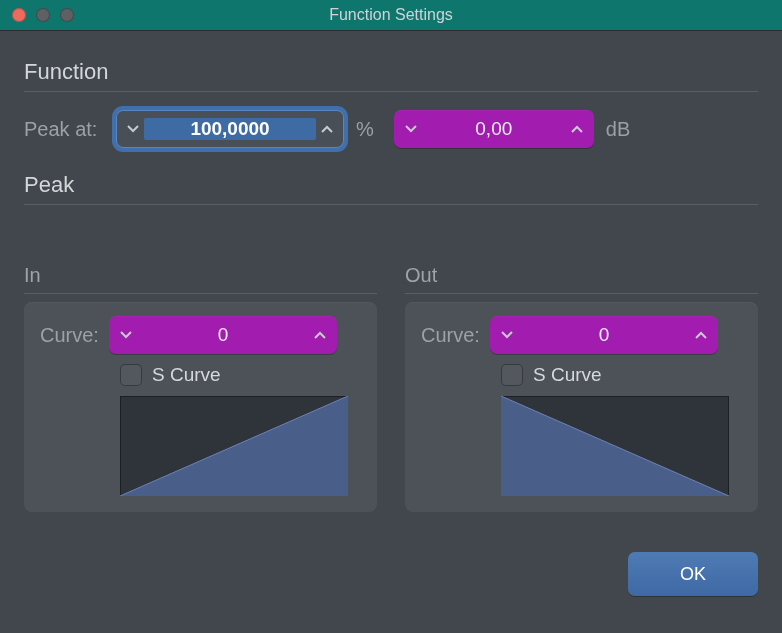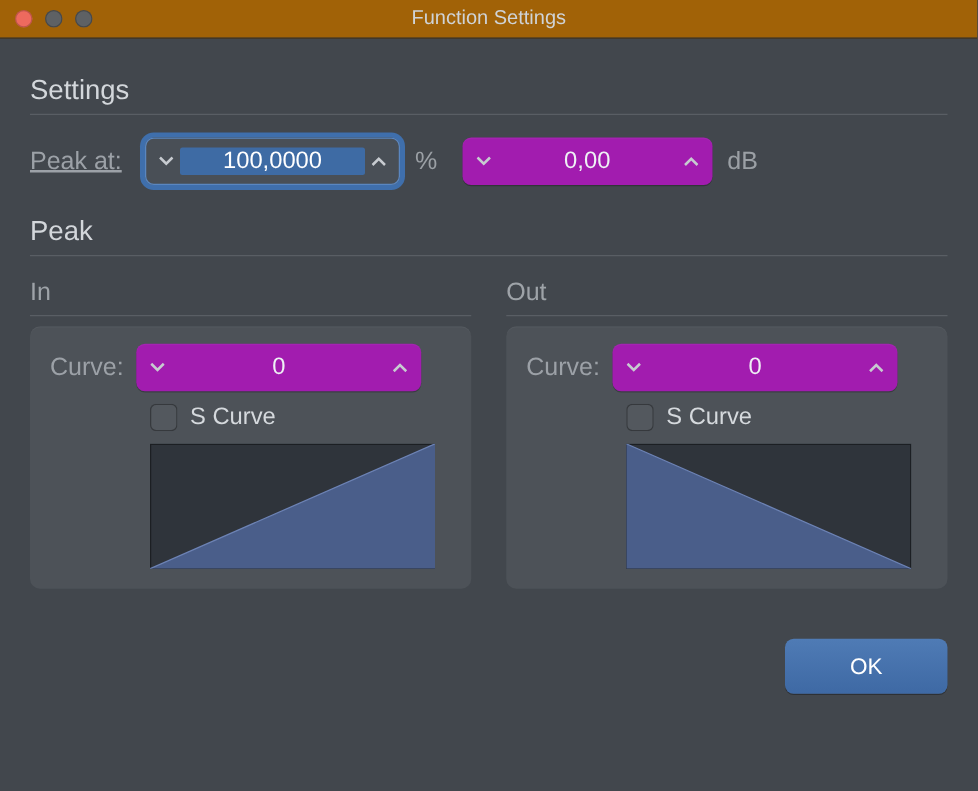--- a/index.html
+++ b/index.html
@@ -6,21 +6,21 @@
   html, body { width: 782px; height: 633px; overflow: hidden; }
   body {
     font-family: -apple-system, "Helvetica Neue", Arial, sans-serif;
     background: #42474d;
     color: #d9dde1;
     font-size: 20px;
   }
   
   .titlebar {
     height: 31px;
-    background: #a16207;
+    background: #0f766e;
     display: flex;
     align-items: center;
     position: relative;
     border-bottom: 1px solid #2a2d31;
   }
   .traffic {
     display: flex;
     gap: 10px;
     padding-left: 12px;
   }
@@ -79,34 +79,35 @@
     text-align: center;
     color: #eef1f4;
     padding: 0 4px;
     font-size: 19px;
   }
   .stepper.focused .val  {
     background: #3e6ba4;
     color: #fff;
     border-radius: 2px;
   }
-  .peak-stepper { width: 204px; }
+  .peak-stepper { width: 228px; font-weight: bold; }
   .db-stepper   { width: 200px; }
   .curve-stepper{ width: 228px; }
   .unit { color: #9ba0a5; }
 
   
   .fade-wrap { display: flex; gap: 28px; }
   .fade-col { flex: 1; display: flex; flex-direction: column; }
   .subhead {
     color: #9ea3a8;
     font-size: 20px;
     margin-bottom: 8px;
     padding-bottom: 6px;
     border-bottom: 1px solid #595e64;
+    margin-top: 41px;
   }
   .panel {
     background: #4d5258;
     border-radius: 8px;
     padding: 14px 16px 16px 16px;
     box-shadow: inset 0 1px 0 rgba(255,255,255,0.04);
   }
   .panel-row {
     display: flex;
     align-items: center;
@@ -162,24 +163,24 @@
   <div class="traffic">
     <div class="tl red"></div>
     <div class="tl yellow"></div>
     <div class="tl green"></div>
   </div>
   <div class="title">Function Settings</div>
 </div>
 
 <div class="content">
 
-  <div class="section-title">Settings</div>
+  <div class="section-title">Function</div>
 
   <div class="row">
-    <span class="label" style="width:80px;text-decoration:underline;">Peak at:</span>
+    <span class="label" style="width:80px;">Peak at:</span>
 
     <div class="stepper peak-stepper focused">
       <span class="arrow">
         <svg width="12" height="8" viewBox="0 0 12 8">
             <path d="M1 1 L6 6 L11 1" fill="none" stroke="#c7cbd0" stroke-width="2"></path>
           </svg>
       </span>
       <span class="val">100,0000</span>
       <span class="arrow">
         <svg width="12" height="8" viewBox="0 0 12 8">

